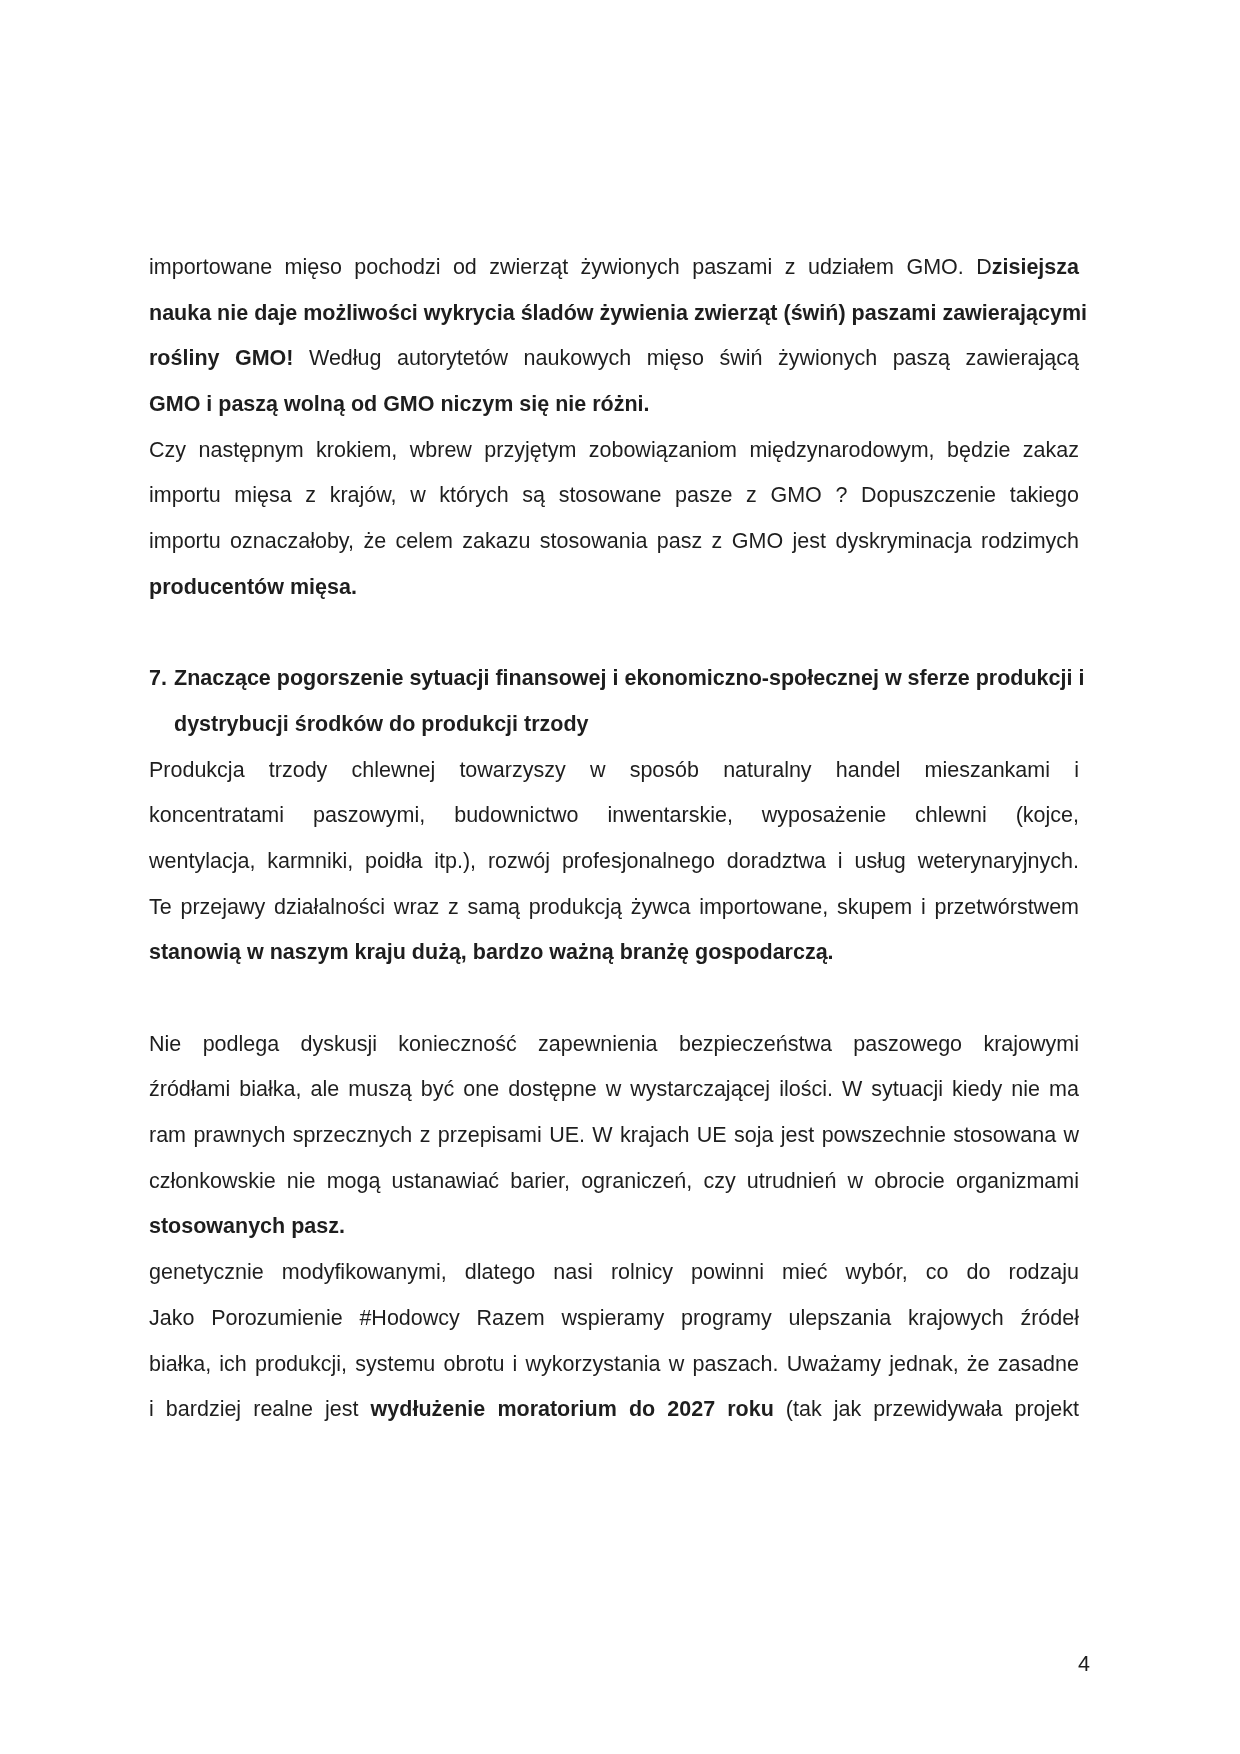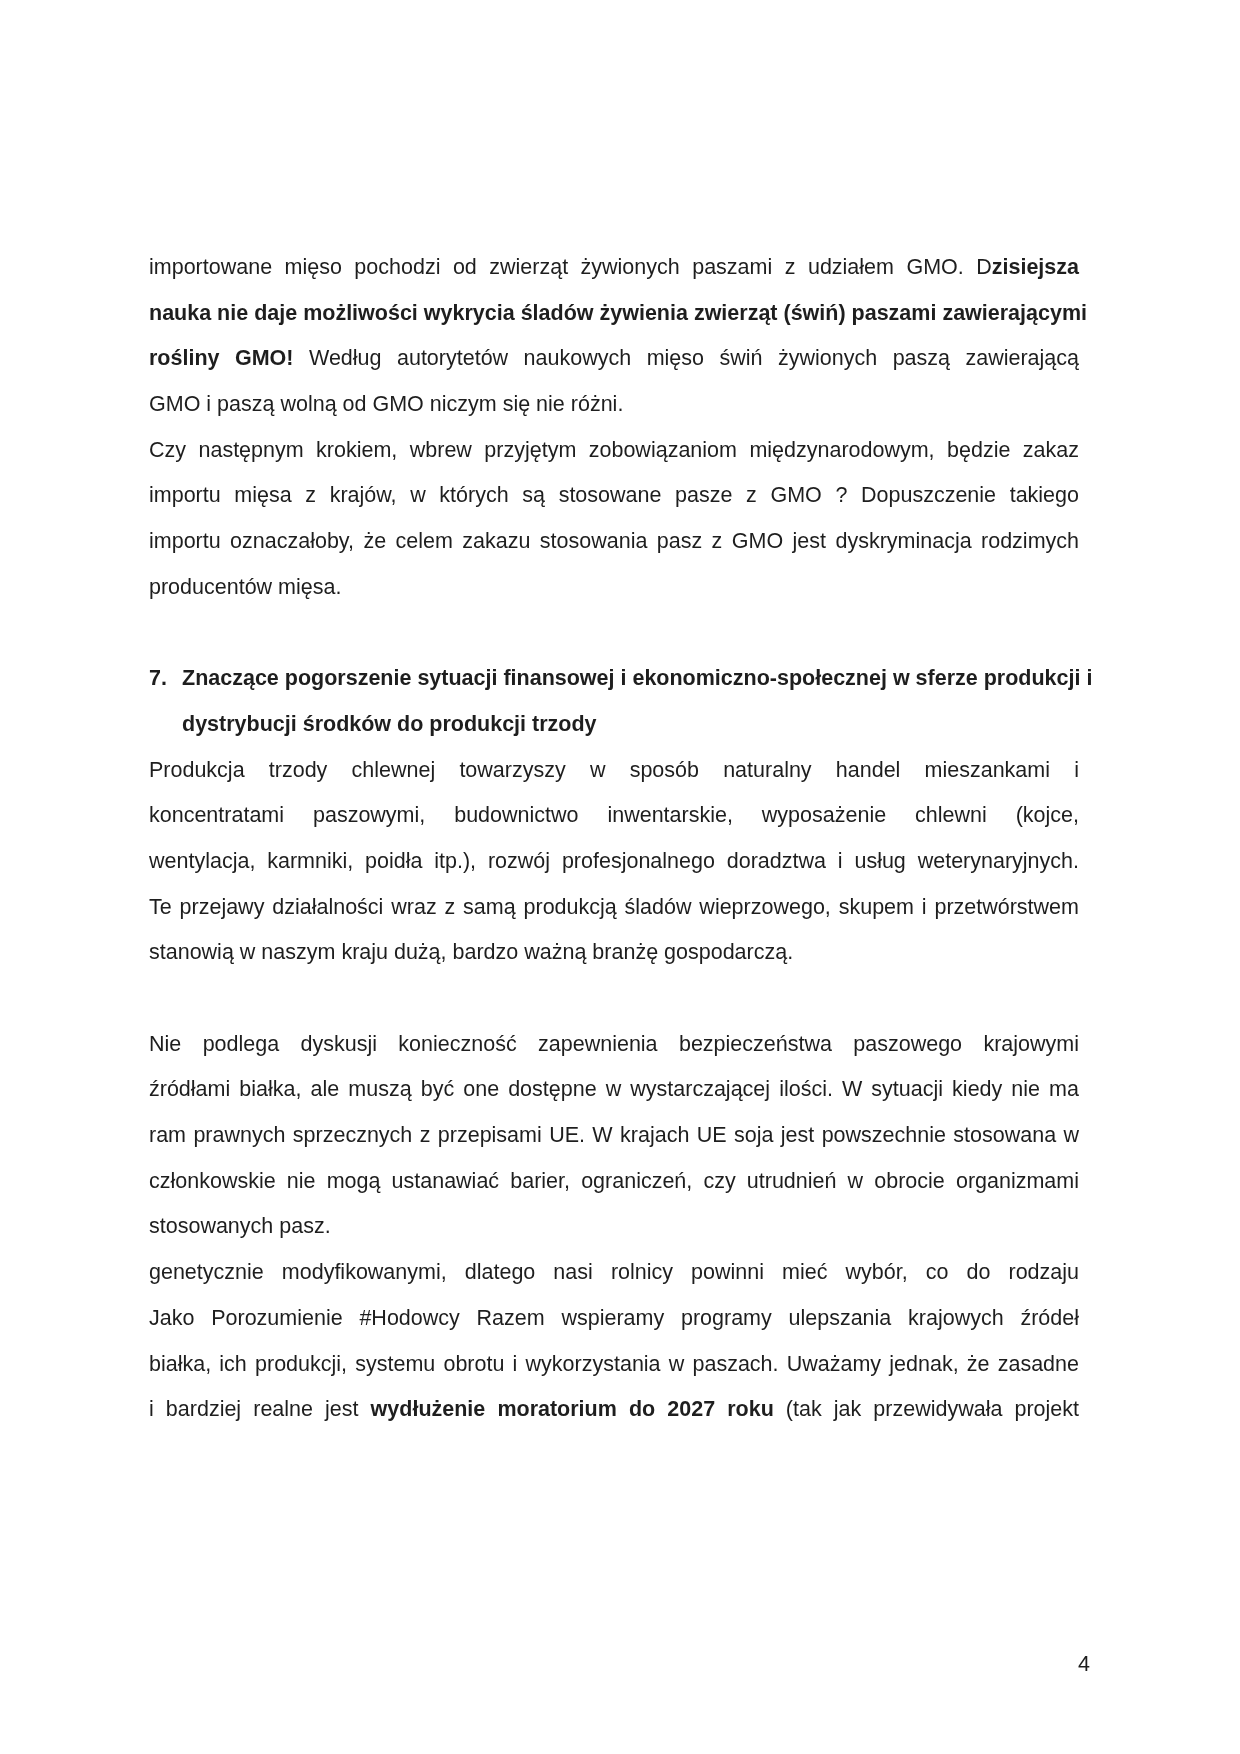--- a/index.html
+++ b/index.html
@@ -7,26 +7,26 @@
     .page {
       position: absolute; left: 0; top: 0; width: 1036px; height: 1754px; background: #ffffff;
       font-family: "Liberation Sans", "DejaVu Sans", sans-serif; color: #1e1e1e;
     }
     .body-text {
       position: absolute; left: 149px; top: 245px; width: 930px;
       font-size: 21.5px; line-height: 45.7px; text-align: justify;
     }
     .para { margin: 0; }
     .line { display: block; white-space: nowrap; text-align: justify; text-align-last: justify; height: 45.7px; }
-    .line.last { text-align-last: left; }
+    .line.last { text-align-last: left; font-weight: bold; }
     .b { font-weight: bold; }
     .gap-1 { height: 45.7px; }
     .heading { position: relative; font-weight: bold; }
     .heading .num { position: absolute; left: 0; top: 0; }
-    .heading .htext { margin-left: 33px; display: block; }
+    .heading .htext { margin-left: 25px; display: block; }
     .page-number { position: absolute; left: 1078px; top: 1652px; font-size: 21.5px; color: #1e1e1e; }
   </style>
 </head>
 <body>
 
 <div class="page">
   <div class="body-text">
 
     <div class="para">
       <span class="line"><span>importowane mięso pochodzi od zwierząt żywionych paszami z udziałem GMO.   D</span><span class="b">zisiejsza</span></span>
@@ -47,21 +47,21 @@
     <div class="heading">
       <span class="num">7.</span>
       <span class="line htext">Znaczące pogorszenie sytuacji finansowej i ekonomiczno-społecznej w sferze produkcji i</span>
       <span class="line last htext">dystrybucji środków do produkcji trzody</span>
     </div>
 
     <div class="para">
       <span class="line">Produkcja trzody chlewnej towarzyszy w sposób naturalny handel mieszankami i</span>
       <span class="line">koncentratami paszowymi, budownictwo inwentarskie,  wyposażenie chlewni (kojce,</span>
       <span class="line">wentylacja, karmniki, poidła itp.), rozwój profesjonalnego doradztwa i usług weterynaryjnych.</span>
-      <span class="line">Te przejawy działalności wraz z samą produkcją śladów wieprzowego, skupem i przetwórstwem</span>
+      <span class="line">Te przejawy działalności wraz z samą produkcją żywca importowane, skupem i przetwórstwem</span>
       <span class="line last">stanowią w naszym kraju dużą, bardzo ważną branżę gospodarczą.</span>
     </div>
 
     <div class="gap-1"></div>
 
     <div class="para">
       <span class="line">Nie podlega dyskusji konieczność  zapewnienia bezpieczeństwa paszowego krajowymi</span>
       <span class="line">źródłami białka, ale muszą być one dostępne w wystarczającej ilości. W sytuacji kiedy nie ma</span>
       <span class="line">ram prawnych sprzecznych z przepisami UE. W krajach UE soja jest powszechnie stosowana w</span>
       <span class="line">członkowskie nie mogą ustanawiać barier, ograniczeń, czy utrudnień w obrocie organizmami</span>

